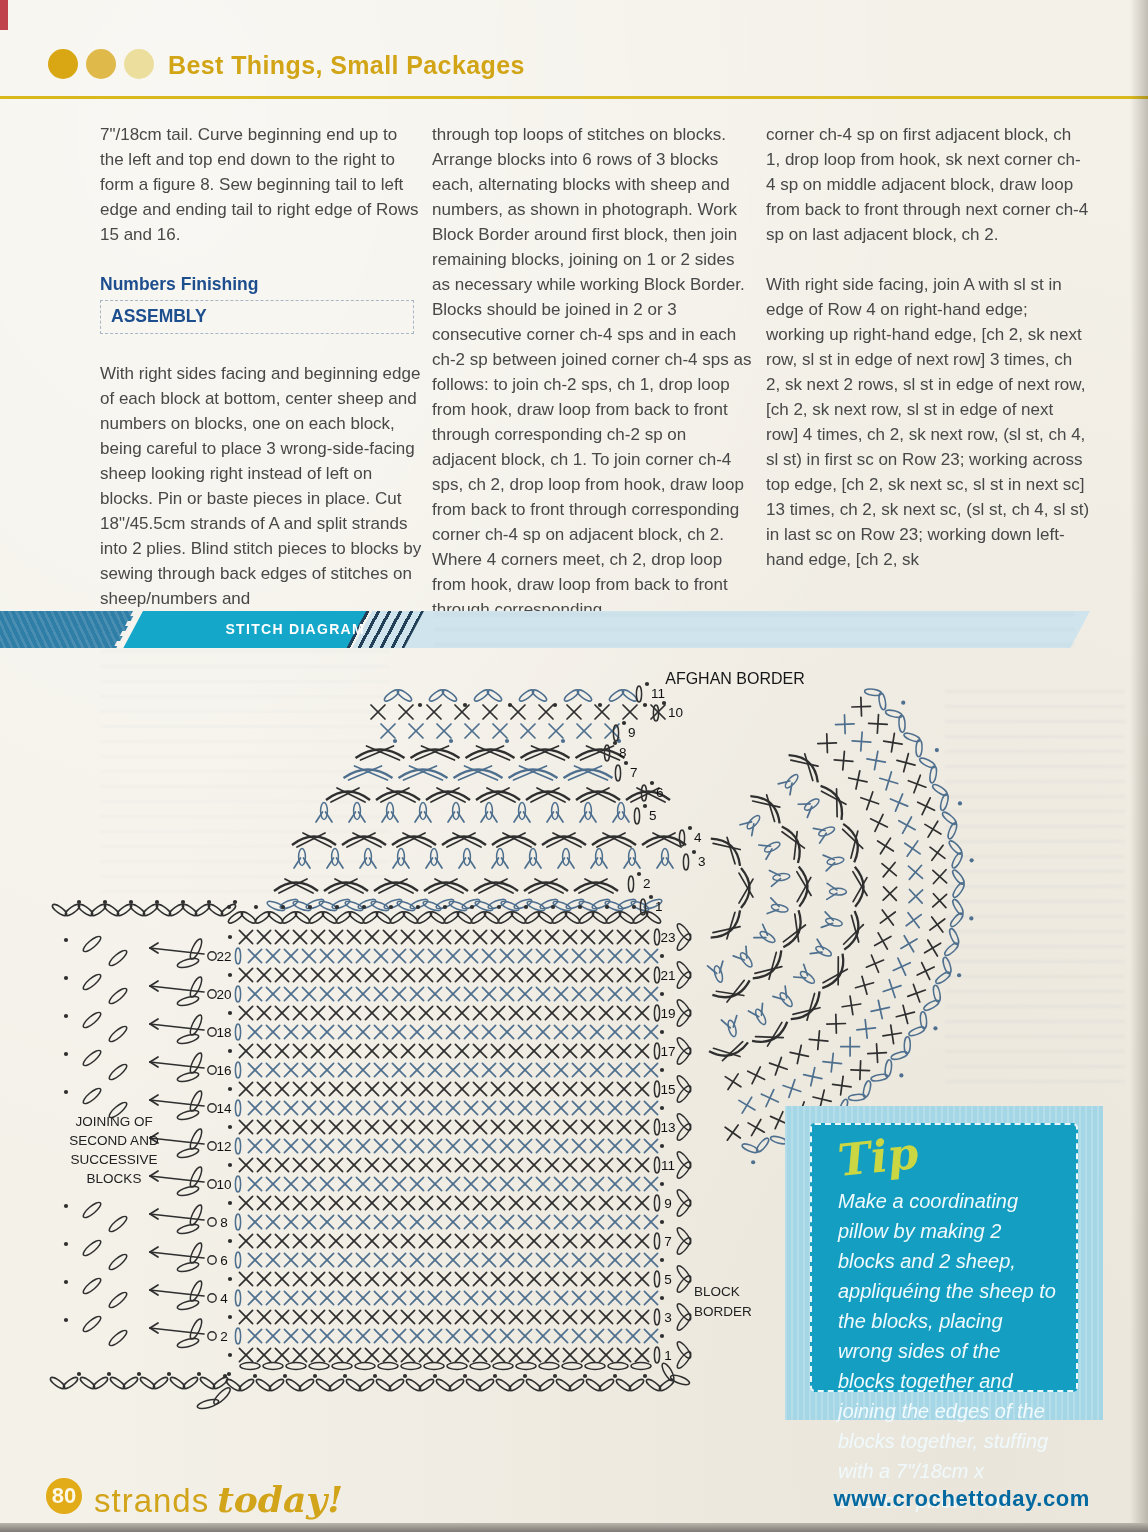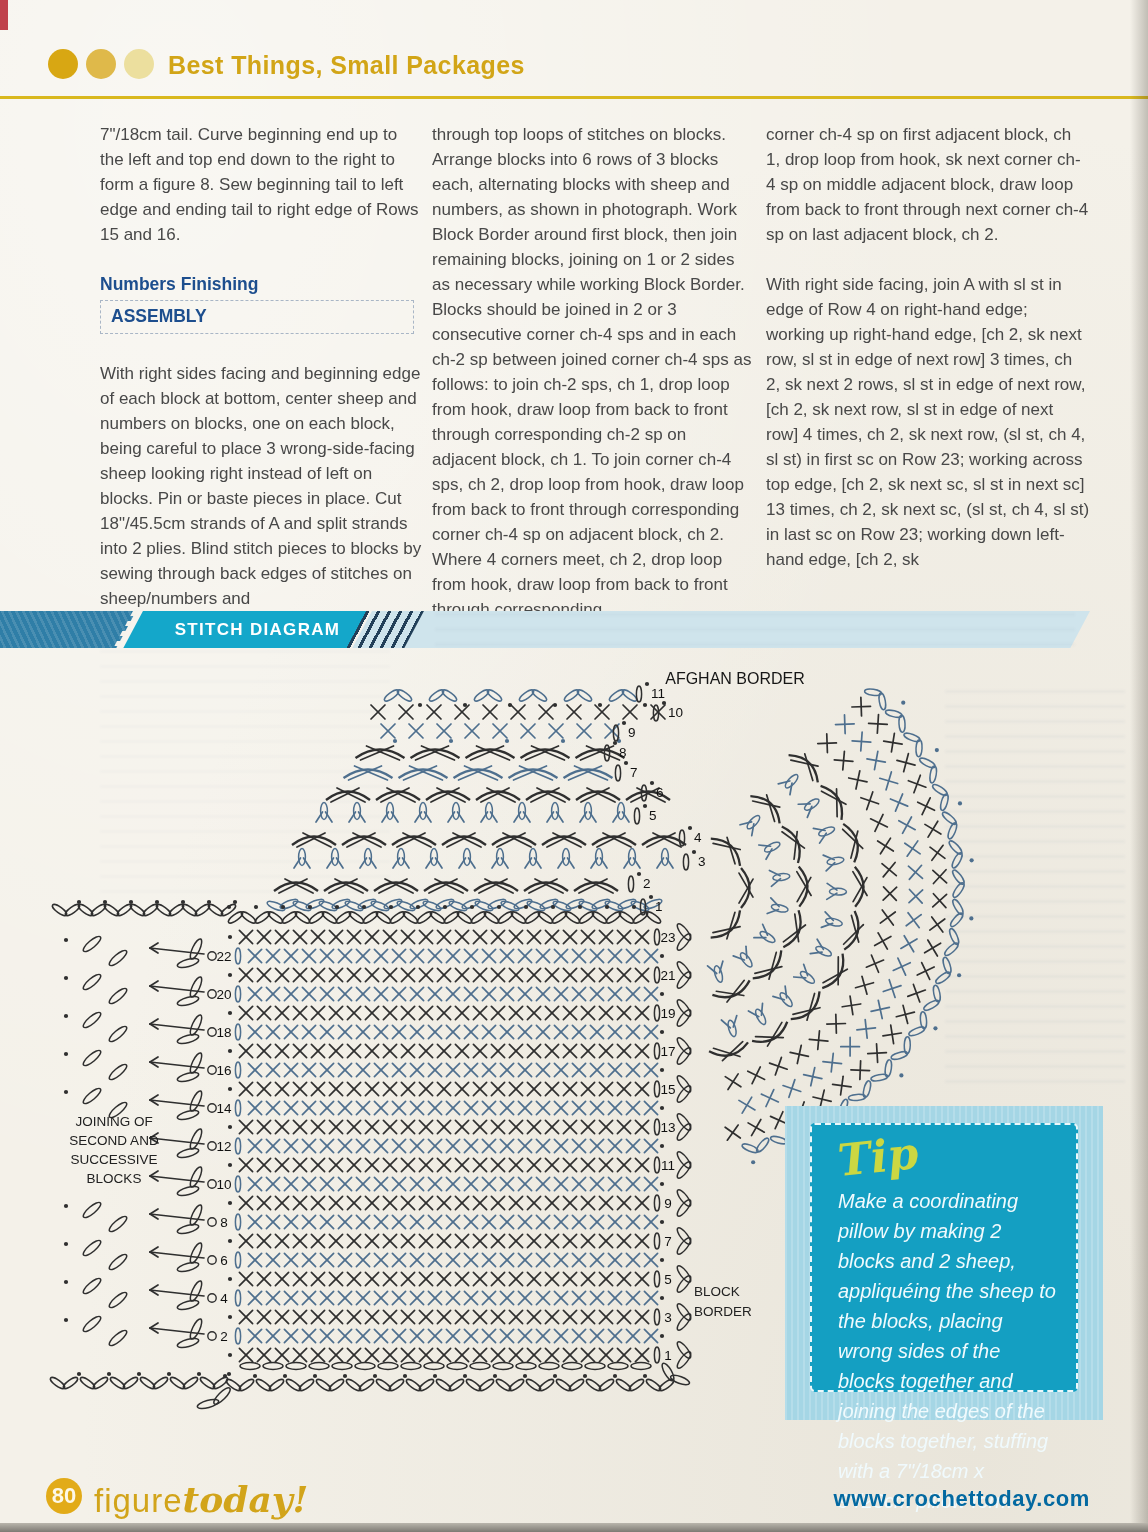--- a/index.html
+++ b/index.html
@@ -17,40 +17,40 @@
   .subhead{color:#1d4e8e;font-weight:bold;font-size:17.5px;margin:7px 0 3px 0}
   .boxhead{display:block;border:1px dashed #a9b6c6;color:#1d4e8e;font-weight:bold;font-size:17.5px;padding:3px 10px 4px;margin:2px 0 27px 0;width:292px}
 
   .banner{position:absolute;left:0;top:611px;height:37px;width:1148px}
   .banner .seg{position:absolute;top:0;height:37px;transform:skewX(-28deg);transform-origin:0 0}
   .b-dark{left:-12px;width:148px;background:#2f7ea7;background-image:repeating-linear-gradient(45deg,rgba(255,255,255,.13) 0 2px,transparent 2px 5px)}
   .b-dash{left:133px;width:5px;background:repeating-linear-gradient(180deg,#f6f3ec 0 5px,transparent 5px 10px)}
   .b-main{left:143px;width:226px;background:#14a7ca}
   .b-light{left:372px;width:718px;background:#cfe4ec}
   .b-stripes{left:366px;width:58px;background:repeating-linear-gradient(90deg,#223f58 0 3.5px,transparent 3.5px 11px)}
-  .banner .label{position:absolute;left:150px;width:215px;top:0;line-height:37px;text-align:center;color:#ffffff;font-weight:bold;font-size:17px;letter-spacing:1.3px}
+  .banner .label{position:absolute;left:150px;width:215px;top:0;line-height:37px;text-align:right;color:#ffffff;font-weight:bold;font-size:14px;letter-spacing:1.3px}
 
   .ghost{position:absolute;pointer-events:none;filter:blur(1px);background:repeating-linear-gradient(180deg, rgba(110,128,155,.10) 0 3px, transparent 3px 15px)}
   #ghost1{left:945px;top:690px;width:180px;height:400px;opacity:.55}
   #ghost2{left:435px;top:613px;width:640px;height:33px;opacity:.5}
   #ghost3{left:100px;top:650px;width:290px;height:250px;opacity:.3}
 
   #dsvg{position:absolute;left:0;top:648px}
   #dsvg text{font-family:"Liberation Sans",sans-serif}
 
   .tip-outer{position:absolute;left:785px;top:1106px;width:318px;height:314px;background:#a5d6e5;
     background-image:repeating-linear-gradient(90deg,rgba(255,255,255,.18) 0 2px,transparent 2px 6px)}
   .tip-inner{position:absolute;left:25px;top:17px;right:25px;bottom:28px;background:#149fc2;border:2px dashed rgba(255,255,255,.92);border-radius:5px}
   .tip-title{font-family:"DejaVu Serif",serif;font-style:italic;font-weight:bold;font-size:44px;color:#cbd742;margin:6px 0 0 26px;transform:rotate(-6deg);display:inline-block}
   .tip-body{color:#f0fafd;font-style:italic;font-size:20px;line-height:30px;margin:4px 20px 0 26px}
 
   .footer-circle{position:absolute;left:46px;top:1478px;width:36px;height:36px;border-radius:50%;background:#e2ab18;color:#fdf8e8;font-weight:bold;font-size:22px;line-height:36px;text-align:center}
   .brand{position:absolute;left:94px;top:1478px;color:#d2a41a;white-space:nowrap}
   .brand .w1{font-size:33px;letter-spacing:1px}
-  .brand .w2{font-family:"DejaVu Serif",serif;font-style:italic;font-weight:bold;font-size:36px;}
+  .brand .w2{font-family:"DejaVu Serif",serif;font-style:italic;font-weight:bold;font-size:36px;margin-left:8px}
   .site-url{position:absolute;right:58px;top:1486px;color:#0369a1;font-weight:bold;font-size:22px;letter-spacing:.6px}
 
   .right-edge{position:absolute;top:0;right:0;width:18px;height:1532px;background:linear-gradient(to right, rgba(0,0,0,0), rgba(60,55,45,.28))}
   .bottom-edge{position:absolute;left:0;bottom:0;width:1148px;height:9px;background:linear-gradient(#b9b5ac,#7d7a73)}
 </style>
 </head>
 <body>
 
 <div class="texture"></div>
 <div class="corner-mark"></div>
@@ -2316,18 +2316,18 @@
 
 <div class="tip-outer">
   <div class="tip-inner">
     <span class="tip-title">Tip</span>
     <div class="tip-body">Make a coordinating pillow by making 2 blocks and 2 sheep, appliquéing the sheep to the blocks, placing wrong sides of the blocks together and joining the edges of the blocks together, stuffing with a 7"/18cm x 9"/23cm pillow form before joining last edge.</div>
   </div>
 </div>
 
 <div class="footer-circle">80</div>
 <div class="brand">
-  <span class="w1">figure</span><span class="w2">today!</span>
+  <span class="w1">strands</span><span class="w2">today!</span>
 </div>
 <div class="site-url">www.crochettoday.com</div>
 
 <div class="right-edge"></div>
 <div class="bottom-edge"></div>
 
 </body></html>

